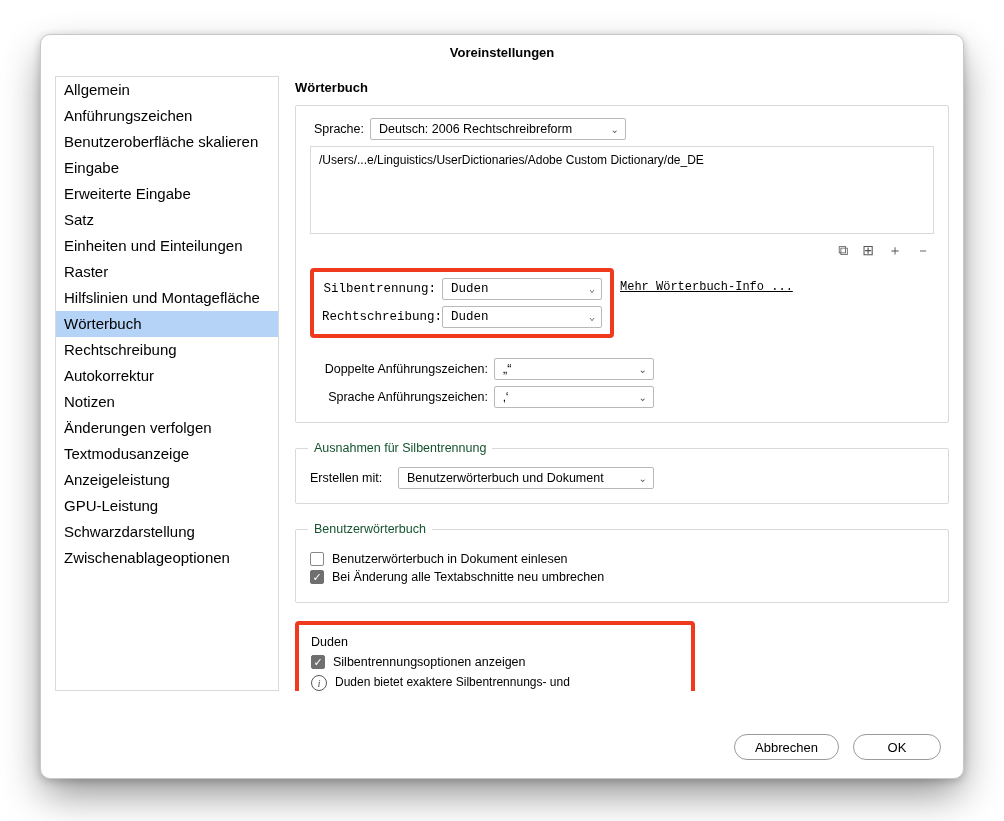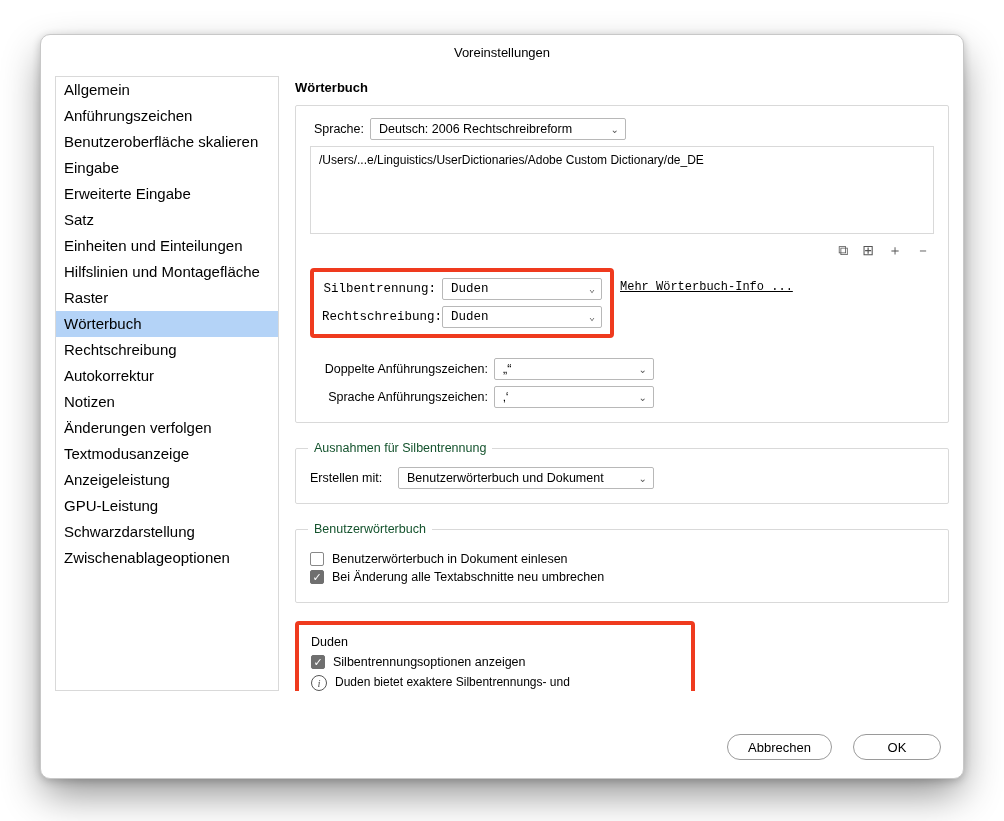--- a/index.html
+++ b/index.html
@@ -1,19 +1,19 @@
 <!DOCTYPE html>
 <html><head>
 <meta charset="utf-8">
 <style>
 * { box-sizing: border-box; margin: 0; padding: 0; }
 body { font-family: -apple-system, "Helvetica Neue", Arial, sans-serif; font-size: 13px; color: #000; background: #fff; }
 .window { width: 1004px; height: 821px; background:#fff; position:relative; padding:34px 40px 40px 40px; }
 .dialog { width: 924px; height: 745px; background:#fff; border:1px solid #c8c8c8; border-radius:10px; box-shadow:0 18px 40px -4px rgba(0,0,0,0.45),0 2px 8px rgba(0,0,0,0.2); position:relative; }
-.title { text-align:center; font-weight:400; font-size:13px; padding:10px 0 8px; }
+.title { text-align:center; font-weight:700; font-size:13px; padding:10px 0 8px; }
 .content { display:flex; padding:8px 14px 0 14px; height:623px; }
 .sidebar { width:224px; border:1px solid #d9d9d9; background:#fff; overflow:auto; }
 .sidebar-item { padding:4px 8px; font-size:15px; line-height:18px; cursor:default; white-space:nowrap; }
 .sidebar-item.selected { background:#b4d3f7; }
 .main { flex:1; padding:0 0 0 16px; overflow:auto; }
 .section-title { font-weight:600; font-size:13px; margin:4px 0 10px 0; }
 fieldset.group { border:1px solid #d9d9d9; border-radius:2px; padding:12px 14px 14px 14px; margin-bottom:18px; position:relative; }
 fieldset.group > legend { padding:0 6px; font-size:12.5px; color:#14532d; margin-left:-2px; }
 .row { display:flex; align-items:center; margin-bottom:6px; }
 .row label.lbl { text-align:right; font-size:12.5px; padding-right:6px; }
@@ -22,41 +22,41 @@
 .pathbox { border:1px solid #d9d9d9; background:#fff; height:88px; padding:6px 8px; font-size:12px; color:#000; margin-bottom:4px; }
 .icon-row { display:flex; justify-content:flex-end; gap:14px; padding:4px 4px 8px 0; color:#555; font-size:14px; }
 .icon-row span { cursor:default; }
 .link { text-decoration:underline; font-size:12px; cursor:default; }
 .highlight-box { border:4px solid #ef3a1e; border-radius:4px; padding:6px 8px; margin-bottom:6px; }
 .checkbox-row { display:flex; align-items:center; gap:8px; font-size:12.5px; margin:4px 0; }
 .checkbox { width:14px; height:14px; border:1px solid #888; border-radius:2px; display:flex; align-items:center; justify-content:center; background:#fff; font-size:11px; line-height:1; }
 .checkbox.checked { background:#6f6f6f; border-color:#6f6f6f; color:#fff; }
 .info-row { display:flex; align-items:flex-start; gap:8px; font-size:12px; margin-top:6px; }
 .info-icon { width:16px; height:16px; border:1.2px solid #555; border-radius:50%; display:flex; align-items:center; justify-content:center; font-style:italic; font-family:Georgia,serif; font-size:11px; color:#555; flex-shrink:0; }
-.buttons { position:absolute; bottom:18px; right:22px; display:flex; gap:21px; }
+.buttons { position:absolute; bottom:18px; right:22px; display:flex; gap:14px; }
 .btn { min-width:88px; height:26px; border:1px solid #9a9a9a; border-radius:13px; background:#fff; display:flex; align-items:center; justify-content:center; font-size:13px; cursor:default; padding:0 20px; }
 </style>
 </head>
 <body>
 
 <div class="window">
  <div class="dialog">
   <div class="title">Voreinstellungen</div>
 
   <div class="content">
    <div class="sidebar" id="sidebar">
           <div class="sidebar-item">Allgemein</div>
           <div class="sidebar-item">Anführungszeichen</div>
           <div class="sidebar-item">Benutzeroberfläche skalieren</div>
           <div class="sidebar-item">Eingabe</div>
           <div class="sidebar-item">Erweiterte Eingabe</div>
           <div class="sidebar-item">Satz</div>
           <div class="sidebar-item">Einheiten und Einteilungen</div>
+          <div class="sidebar-item">Raster</div>
           <div class="sidebar-item">Hilfslinien und Montagefläche</div>
-          <div class="sidebar-item">Raster</div>
           <div class="sidebar-item selected">Wörterbuch</div>
           <div class="sidebar-item">Rechtschreibung</div>
           <div class="sidebar-item">Autokorrektur</div>
           <div class="sidebar-item">Notizen</div>
           <div class="sidebar-item">Änderungen verfolgen</div>
           <div class="sidebar-item">Textmodusanzeige</div>
           <div class="sidebar-item">Anzeigeleistung</div>
           <div class="sidebar-item">GPU-Leistung</div>
           <div class="sidebar-item">Schwarzdarstellung</div>
           <div class="sidebar-item">Zwischenablageoptionen</div>

